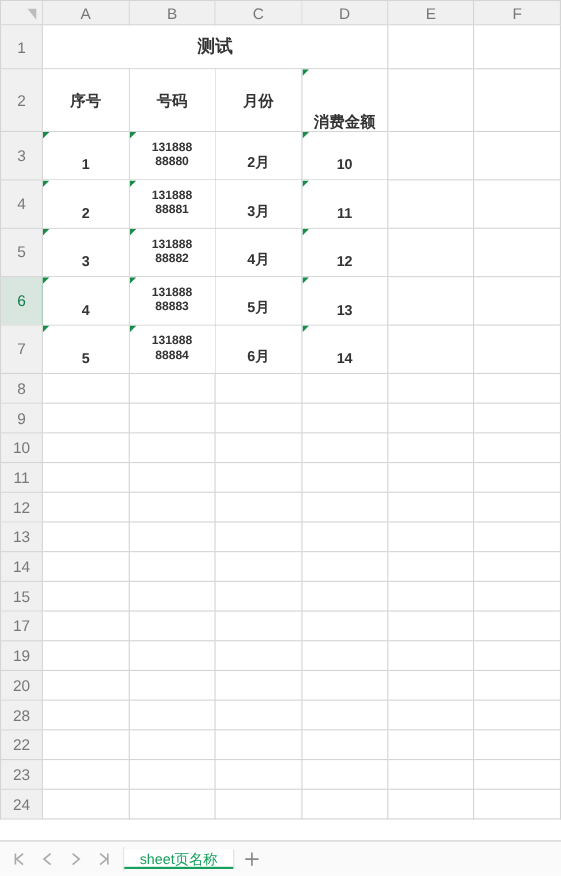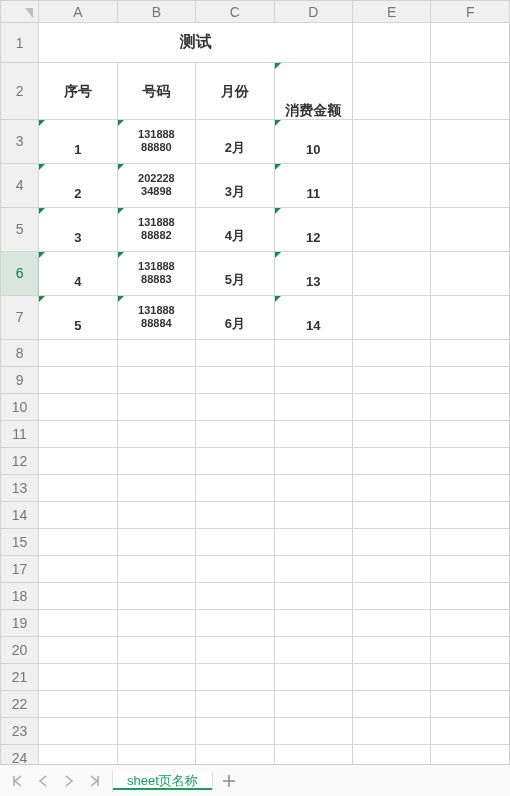--- a/index.html
+++ b/index.html
@@ -195,21 +195,21 @@
     <td class="cell val"><span class="tri"></span><span>1</span></td>
     <td class="cell num"><span class="tri"></span><span>13188888880</span></td>
     <td class="cell val">2月</td>
     <td class="cell val"><span class="tri"></span><span>10</span></td>
     <td></td>
     <td></td>
   </tr>
   <tr class="data-row">
     <td class="rowhdr">4</td>
     <td class="cell val"><span class="tri"></span><span>2</span></td>
-    <td class="cell num"><span class="tri"></span><span>20222834898</span></td>
+    <td class="cell num"><span class="tri"></span><span>13188888881</span></td>
     <td class="cell val">3月</td>
     <td class="cell val"><span class="tri"></span><span>11</span></td>
     <td></td>
     <td></td>
   </tr>
   <tr class="data-row">
     <td class="rowhdr">5</td>
     <td class="cell val"><span class="tri"></span><span>3</span></td>
     <td class="cell num"><span class="tri"></span><span>13188888882</span></td>
     <td class="cell val">4月</td>
@@ -311,48 +311,39 @@
   <tr class="empty-row">
           <td class="rowhdr">17</td>
           <td></td>
           <td></td>
           <td></td>
           <td></td>
           <td></td>
           <td></td>
         </tr>
   <tr class="empty-row">
-          <td class="rowhdr">18</td>
-          <td></td>
-          <td></td>
-          <td></td>
-          <td></td>
-          <td></td>
-          <td></td>
-        </tr>
-  <tr class="empty-row">
           <td class="rowhdr">19</td>
           <td></td>
           <td></td>
           <td></td>
           <td></td>
           <td></td>
           <td></td>
         </tr>
   <tr class="empty-row">
           <td class="rowhdr">20</td>
           <td></td>
           <td></td>
           <td></td>
           <td></td>
           <td></td>
           <td></td>
         </tr>
   <tr class="empty-row">
-          <td class="rowhdr">21</td>
+          <td class="rowhdr">28</td>
           <td></td>
           <td></td>
           <td></td>
           <td></td>
           <td></td>
           <td></td>
         </tr>
   <tr class="empty-row">
           <td class="rowhdr">22</td>
           <td></td>

